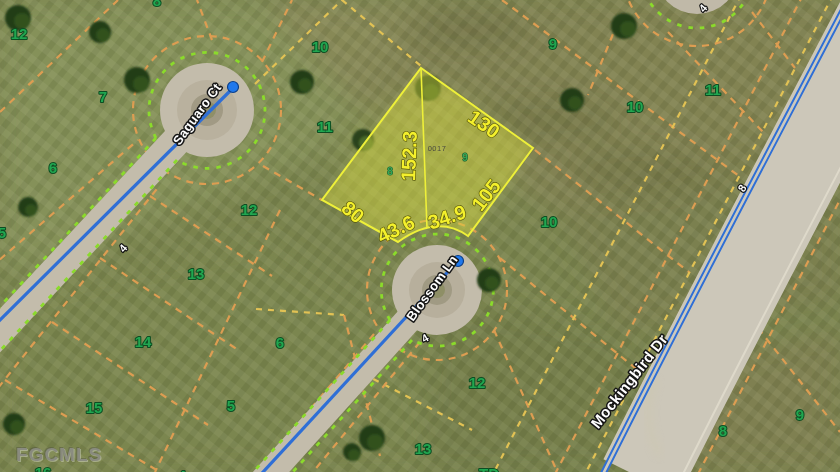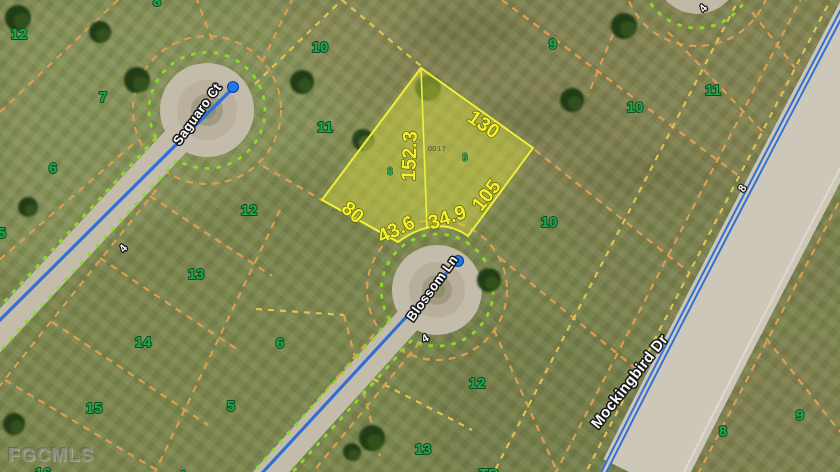--- a/index.html
+++ b/index.html
@@ -15,21 +15,21 @@
   
   text{dominant-baseline:central;text-anchor:middle;paint-order:stroke;stroke-linejoin:round;}
   .lot-label{font-weight:bold;font-size:15px;fill:#21a650;stroke:#0d4d22;stroke-width:2px;}
   .inner-lot-label{font-weight:bold;font-size:10px;fill:#37a757;stroke:#14522a;stroke-width:1px;}
   .dim-label{font-weight:bold;font-size:20px;fill:#f4f02c;stroke:#55550a;stroke-width:1.3px;}
   .street-label{font-weight:bold;font-size:13px;fill:#ffffff;stroke:#161616;stroke-width:3px;letter-spacing:.3px;}
   .street-lg{font-size:15px;}
   .marker-label{font-weight:bold;font-size:11px;fill:#ffffff;stroke:#101010;stroke-width:2.4px;}
   .parcel-num-label{font-size:7.5px;fill:#4a4a40;stroke:none;letter-spacing:.5px;}
 
-  #mls-watermark{position:absolute;left:8px;top:444px;font-size:19px;font-weight:bold;
+  #mls-watermark{position:absolute;left:16px;top:444px;font-size:19px;font-weight:bold;
     color:#8b8c84;letter-spacing:1px;opacity:.92;
     text-shadow:1px 1px 0 rgba(255,255,255,.35), -1px -1px 0 rgba(60,60,55,.35);}
 </style>
 </head>
 <body>
 
 <div id="map-viewport">
   <svg id="map-svg" width="840" height="472" viewBox="0 0 840 472">
     <defs>
       <filter id="soft" x="-30%" y="-30%" width="160%" height="160%">

